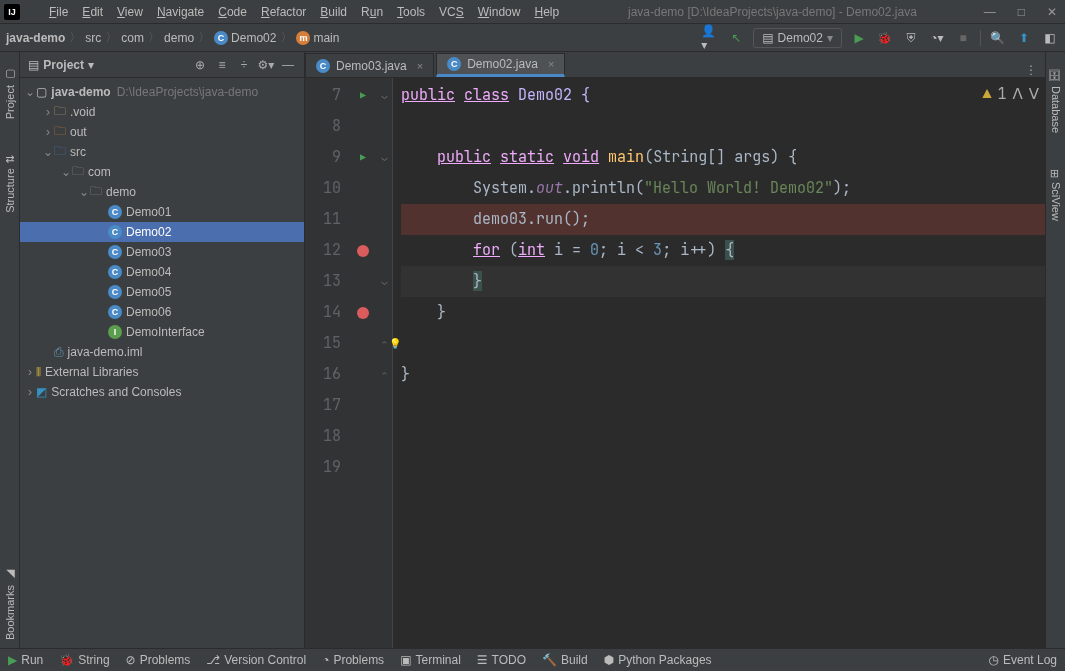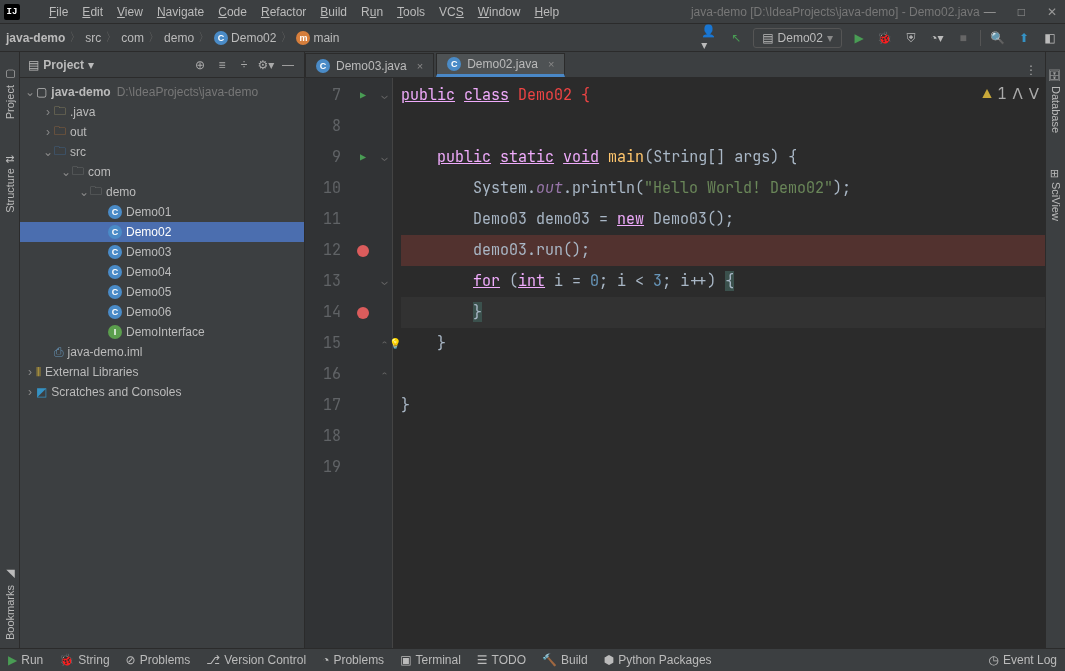--- a/index.html
+++ b/index.html
@@ -1,22 +1,22 @@
 <!DOCTYPE html>
 <html><head>
 <meta charset="utf-8">
 <style>
 * { margin: 0; padding: 0; box-sizing: border-box; }
 body { font-family: "Segoe UI", sans-serif; font-size: 12px; background: #3c3f41; color: #bbb; width: 1065px; height: 671px; overflow: hidden; }
 .titlebar { height: 24px; background: #3c3f41; display: flex; align-items: center; padding: 0 4px; border-bottom: 1px solid #2b2b2b; }
-.titlebar .app-icon { width: 16px; height: 16px; background: #000; border-radius: 2px; display: flex; align-items: center; justify-content: center; color: #fff; font-size: 9px; font-weight: bold; font-family: Liberation Mono, monospace; }
+.titlebar .app-icon { width: 16px; height: 16px; background: #000; border-radius: 2px; display: flex; align-items: center; justify-content: center; color: #fff; font-size: 9px; font-weight: bold; }
 .titlebar .menus { display: flex; gap: 2px; margin-left: 23px; }
 .titlebar .menu { padding: 2px 6px; cursor: pointer; }
 .titlebar .menu u { text-decoration: underline; }
-.titlebar .title { flex: 1; text-align: right; color: #777; font-size: 12px; }
+.titlebar .title { flex: 1; text-align: center; color: #777; font-size: 12px; }
 .titlebar .win-controls { display: flex; gap: 14px; color: #999; }
 .titlebar .win-controls span { cursor: pointer; padding: 0 4px; }
 .navbar { height: 28px; background: #3c3f41; border-bottom: 1px solid #2b2b2b; display: flex; align-items: center; padding: 0 6px; }
 .breadcrumb { display: flex; align-items: center; gap: 4px; flex: 1; }
 .breadcrumb .bc { display: flex; align-items: center; gap: 3px; }
 .breadcrumb .sep { color: #666; }
 .icon-c { width: 14px; height: 14px; border-radius: 50%; background: #4a8bc7; color: #fff; display: inline-flex; align-items: center; justify-content: center; font-size: 9px; font-weight: bold; }
 .icon-m { width: 14px; height: 14px; border-radius: 50%; background: #d67e3c; color: #fff; display: inline-flex; align-items: center; justify-content: center; font-size: 9px; font-weight: bold; }
 .nav-right { display: flex; align-items: center; gap: 8px; }
 .nav-right .ico { width: 18px; height: 18px; display: flex; align-items: center; justify-content: center; cursor: pointer; }
@@ -51,21 +51,21 @@
 .runtri { color: #499c54; font-size: 10px; }
 .fold-col { width: 16px; background: #313335; border-right: 1px solid #444; padding-top: 2px; line-height: 31px; }
 .fold-col .cell { height: 31px; display: flex; align-items: center; justify-content: center; color: #666; font-size: 10px; }
 .code-col { flex: 1; padding: 2px 0 0 8px; line-height: 31px; color: #a9b7c6; }
 .code-col .line { height: 31px; white-space: pre; }
 .kw { color: #f0abfc; text-decoration: underline; }
 .str { color: #6a8759; }
 .num { color: #6897bb; }
 .fn { color: #ffc66d; }
 .field { color: #9876aa; font-style: italic; }
-.cls { color: #ef4444; }
+.cls { color: #c4b5fd; }
 .hl-line { background: #52322f; }
 .caret-bg { background: #323232; }
 .bracket { background: #3b514d; }
 .editor-right { position: absolute; right: 6px; top: 6px; display: flex; align-items: center; gap: 6px; color: #aaa; }
 .warn-tri { color: #c9a93a; }
 .bulb { position:absolute; left: 84px; color:#c9a93a; }
 .bottom-bar { height: 23px; background: #3c3f41; border-top: 1px solid #2b2b2b; display: flex; align-items: center; padding: 0 8px; gap: 16px; }
 .bottom-bar .bitem { display: flex; align-items: center; gap: 4px; cursor: pointer; }
 .bottom-bar .spacer { flex: 1; }
 .green { color: #499c54; }
@@ -171,21 +171,21 @@
     <div class="tree">
       <div class="tree-row" style="padding-left:4px">
           <span class="tw">⌄</span>
           <span>▢</span>
           <b class="text">java-demo</b>
           <span class="dim">D:\IdeaProjects\java-demo</span>
         </div>
       <div class="tree-row" style="padding-left:22px">
           <span class="tw">›</span>
           <span style="color:#b0a673">🗀</span>
-          <span class="text">.java</span>
+          <span class="text">.void</span>
         </div>
       <div class="tree-row" style="padding-left:22px">
           <span class="tw">›</span>
           <span style="color:#cc7832">🗀</span>
           <span class="text">out</span>
         </div>
       <div class="tree-row" style="padding-left:22px">
           <span class="tw">⌄</span>
           <span style="color:#3f7cbf">🗀</span>
           <span class="text">src</span>
@@ -317,21 +317,20 @@
         <div class="cell">⌃</div>
           <div class="cell"></div>
           <div class="cell"></div>
           <div class="cell"></div>
       </div>
       <div class="code-col">
         <div class="line"><span class="kw">public</span> <span class="kw">class</span> <span class="cls">Demo02 {</span></div>
         <div class="line"></div>
         <div class="line">    <span class="kw">public</span> <span class="kw">static</span> <span class="kw">void</span> <span class="fn">main</span><span>(String[] args) {</span></div>
         <div class="line">        <span>System.</span><span class="field">out</span><span>.println(</span><span class="str">"Hello World! Demo02"</span><span>);</span></div>
-        <div class="line">        <span>Demo03 demo03 = </span><span class="kw">new</span><span> Demo03();</span></div>
         <div class="line hl-line">        <span>demo03.run();</span></div>
         <div class="line">        <span class="kw">for</span><span> (</span><span class="kw">int</span><span> i = </span><span class="num">0</span><span>; i &lt; </span><span class="num">3</span><span>; i++) </span><span class="bracket">{</span></div>
         <div class="line caret-bg">        <span class="bracket">}</span></div>
         <div class="line">    <span>}</span></div>
         <div class="line"></div>
         <div class="line"><span>}</span></div>
         <div class="line"></div>
       </div>
     </div>
   </div>

